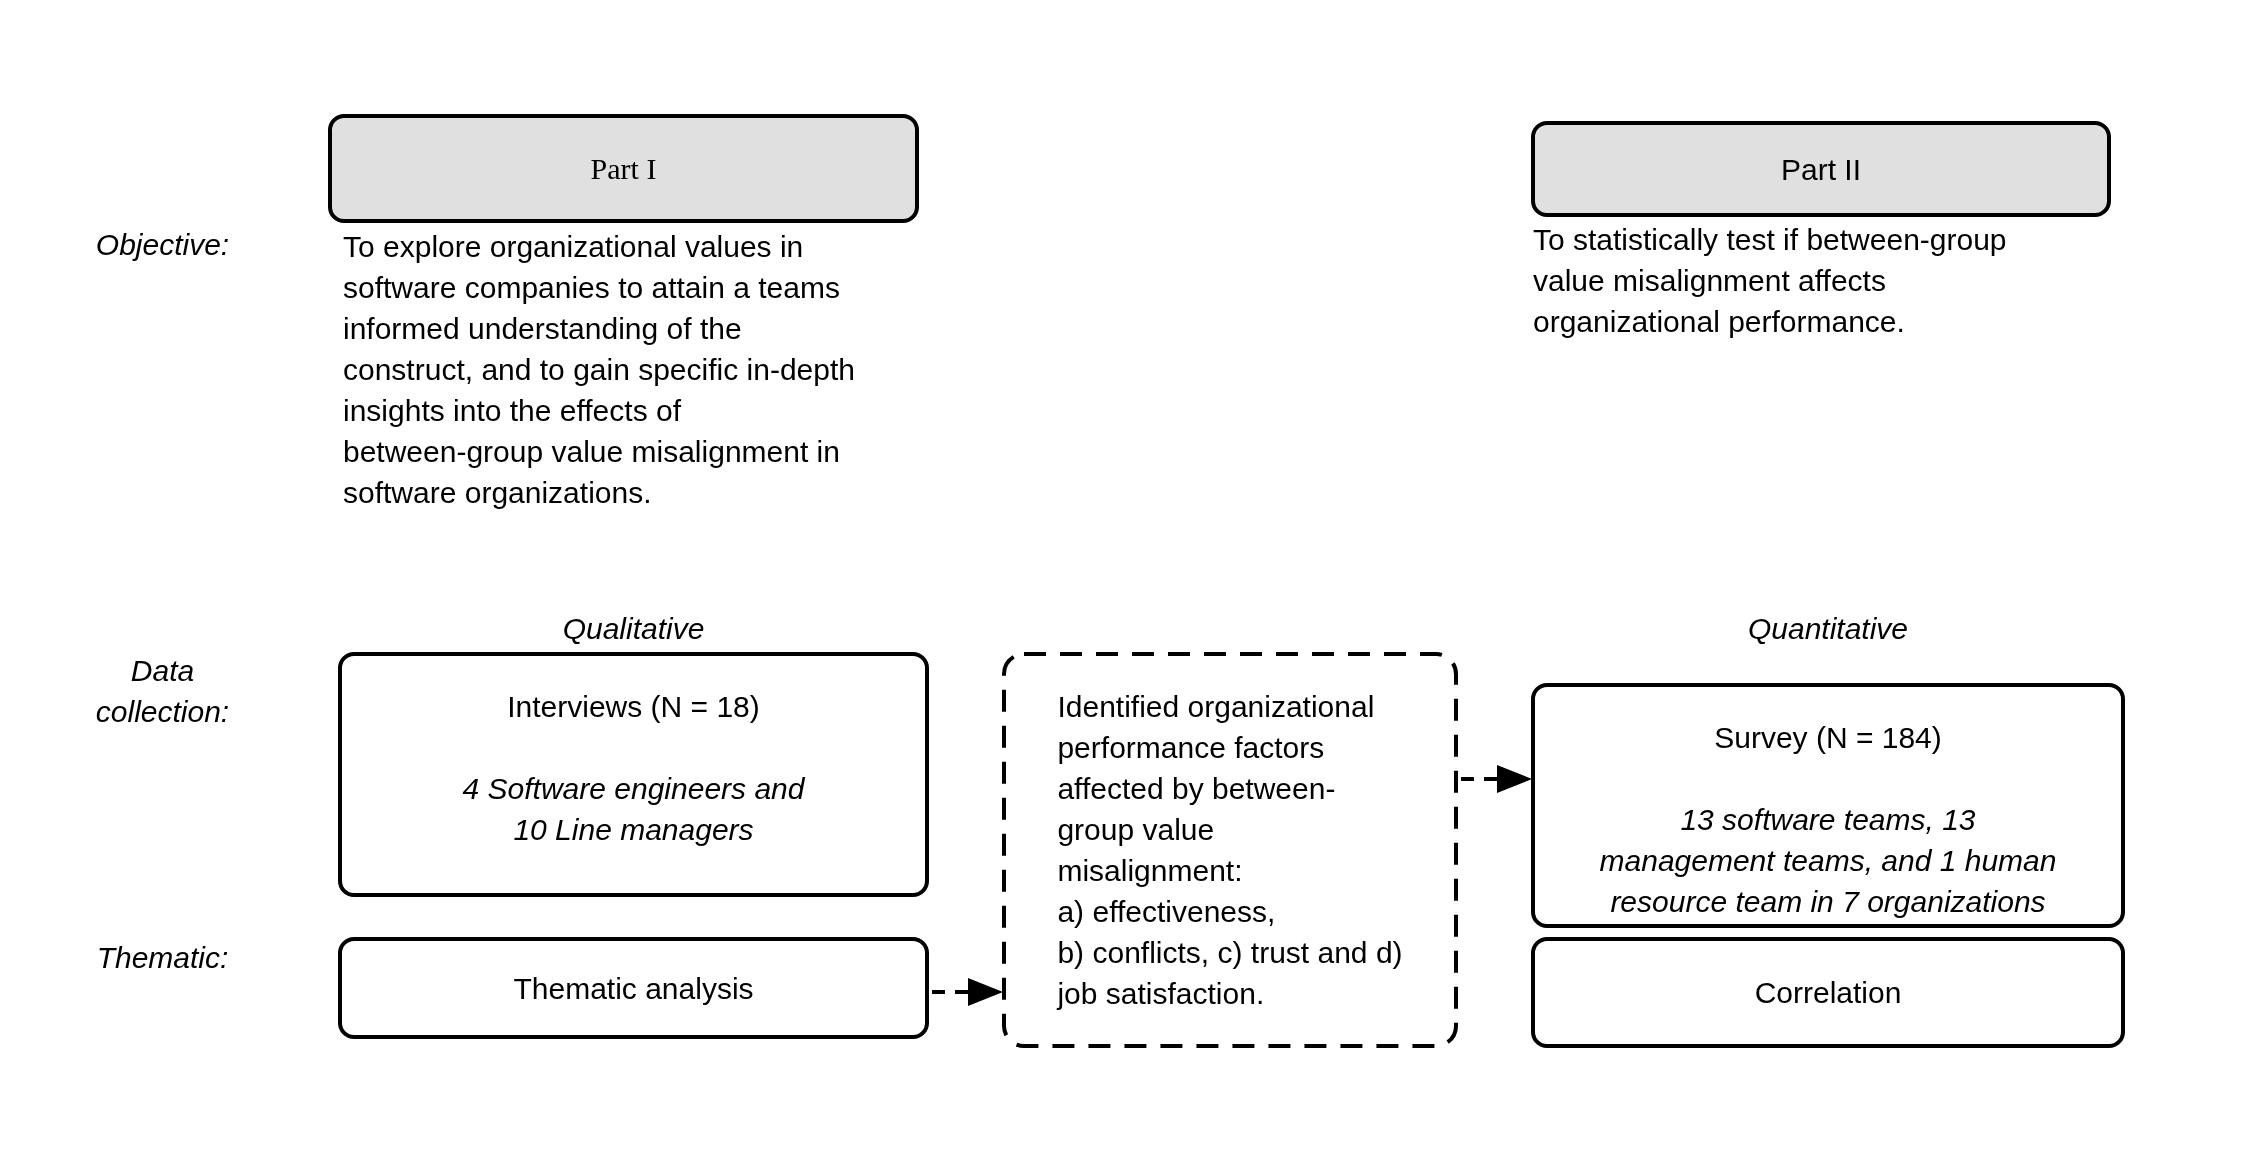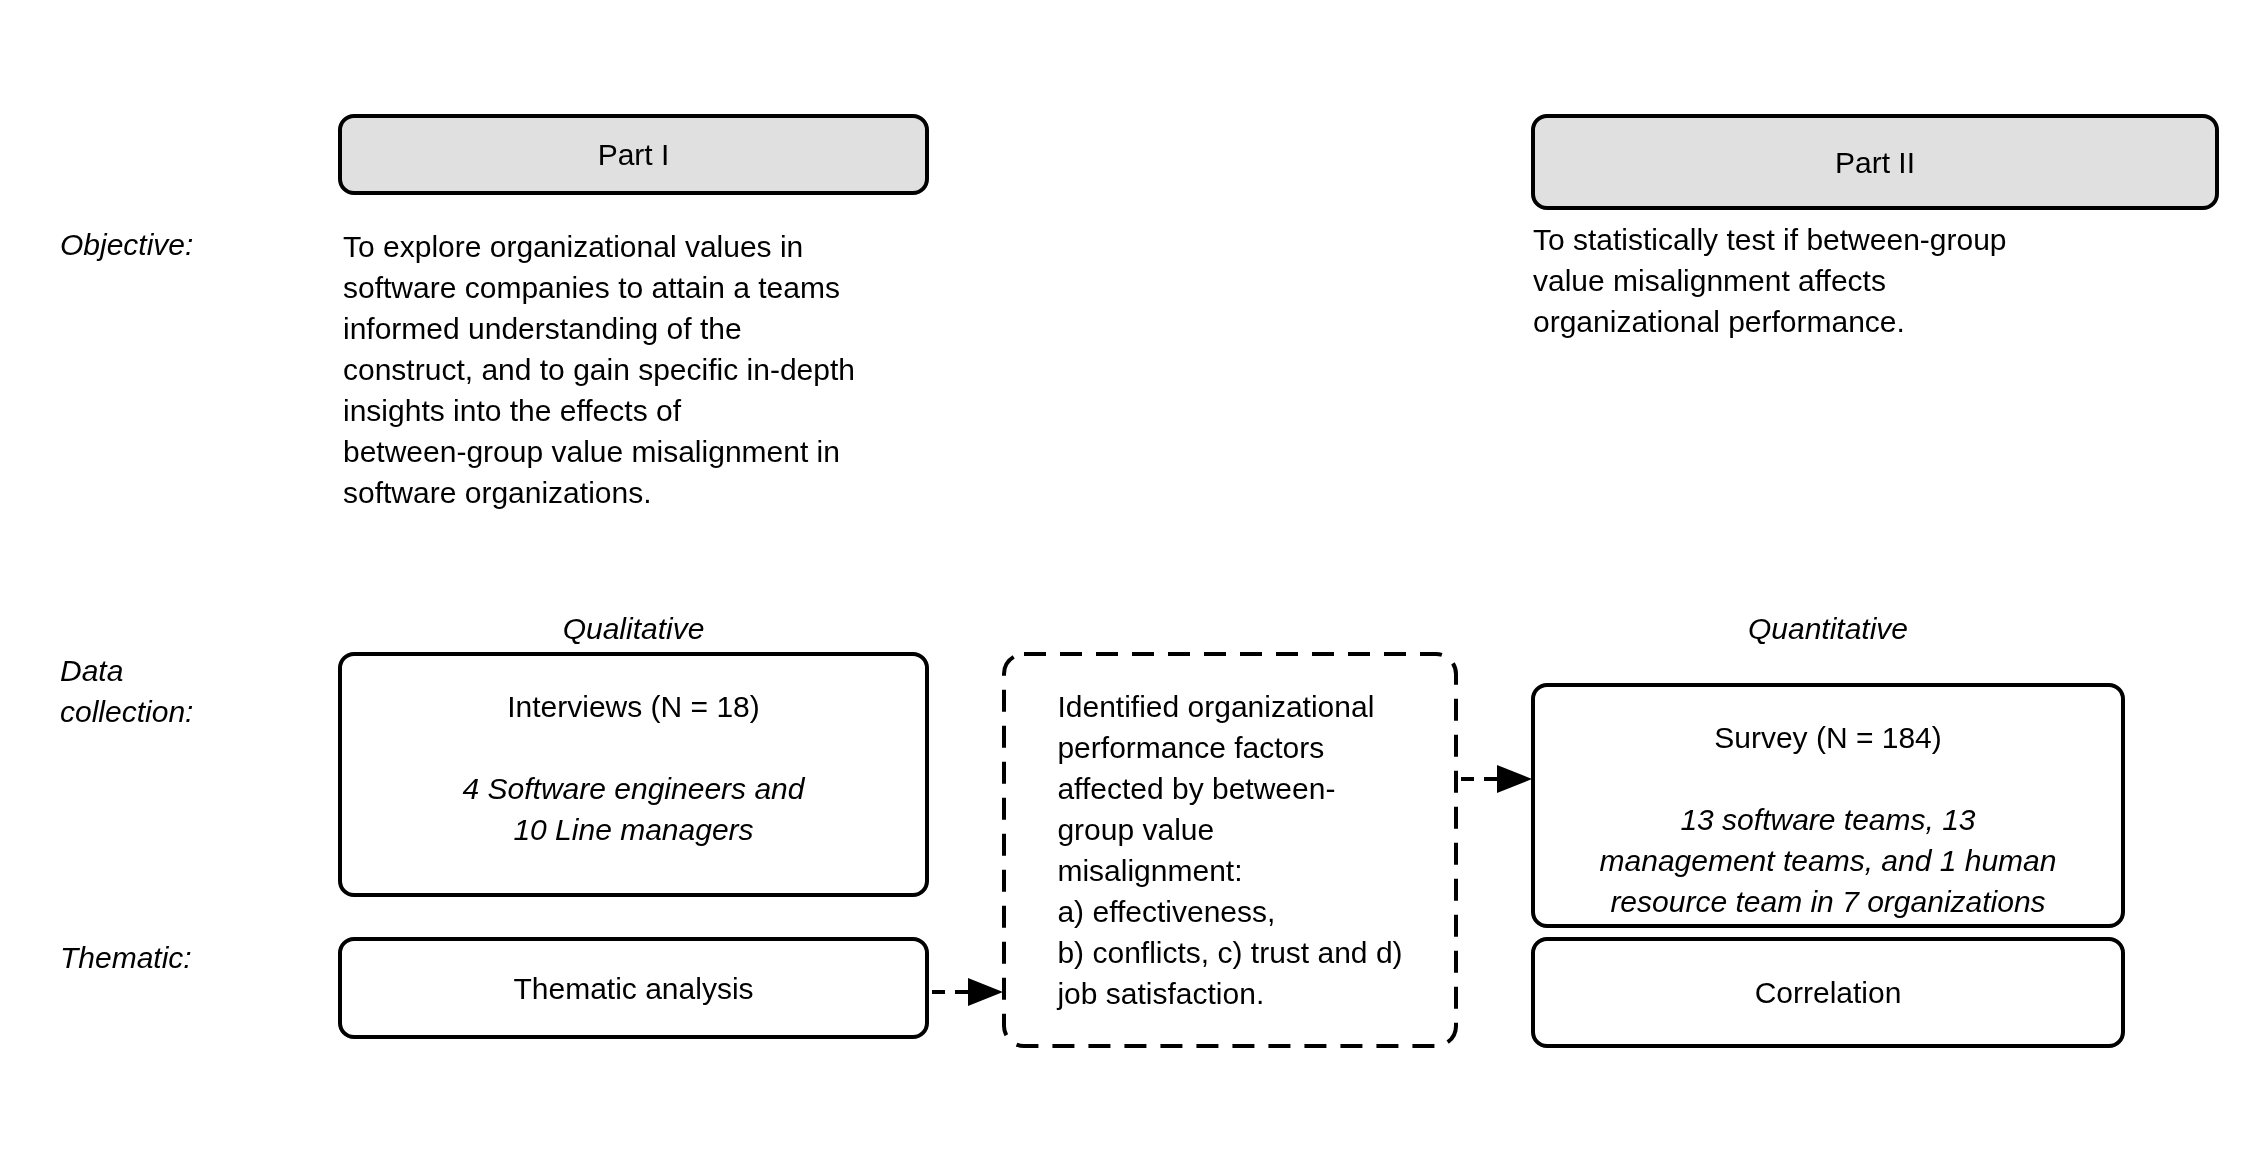--- a/index.html
+++ b/index.html
@@ -16,39 +16,39 @@
     position:absolute;box-sizing:border-box;
     border:4px solid #000;border-radius:16px;
     background:#ffffff;
     display:flex;flex-direction:column;align-items:center;justify-content:center;
     text-align:center;
   }
   .header-box{background:#e0e0e0;}
   .txt{font-size:30px;line-height:41px;}
   .italic{font-style:italic;}
   .pre{white-space:pre-line;}
-  .right{text-align:left;font-style:italic;}
+  .right{text-align:center;font-style:italic;}
   .center{text-align:center;margin-top:44px;}
   .datacol{justify-content:flex-start;padding-top:30px;}
   .detail{margin-top:41px;}
   #overlay{position:absolute;left:0;top:0;width:2248px;height:1163px;pointer-events:none;}
   .note-text{
     position:absolute;box-sizing:border-box;
     display:flex;align-items:center;justify-content:center;text-align:left;
   }
 </style>
 </head>
 <body>
 
 <div id="canvas">
 
-  <div class="box header-box txt" style="left:338px;top:114px;width:591px;height:81px;">
+  <div class="box header-box txt" style="left:328px;top:114px;width:591px;height:109px;font-family:Liberation Serif, serif;">
     <span>Part I</span>
   </div>
-  <div class="box header-box txt" style="left:1531px;top:114px;width:688px;height:96px;">
+  <div class="box header-box txt" style="left:1531px;top:121px;width:580px;height:96px;">
     <span>Part II</span>
   </div>
 
   <div class="abs txt italic right" style="left:60px;top:224px;width:205px;">Objective:</div>
 
   <div class="abs txt pre" style="left:343px;top:226px;width:610px;">To explore organizational values in
 software companies to attain a teams
 informed understanding of the
 construct, and to gain specific in-depth
 insights into the effects of

